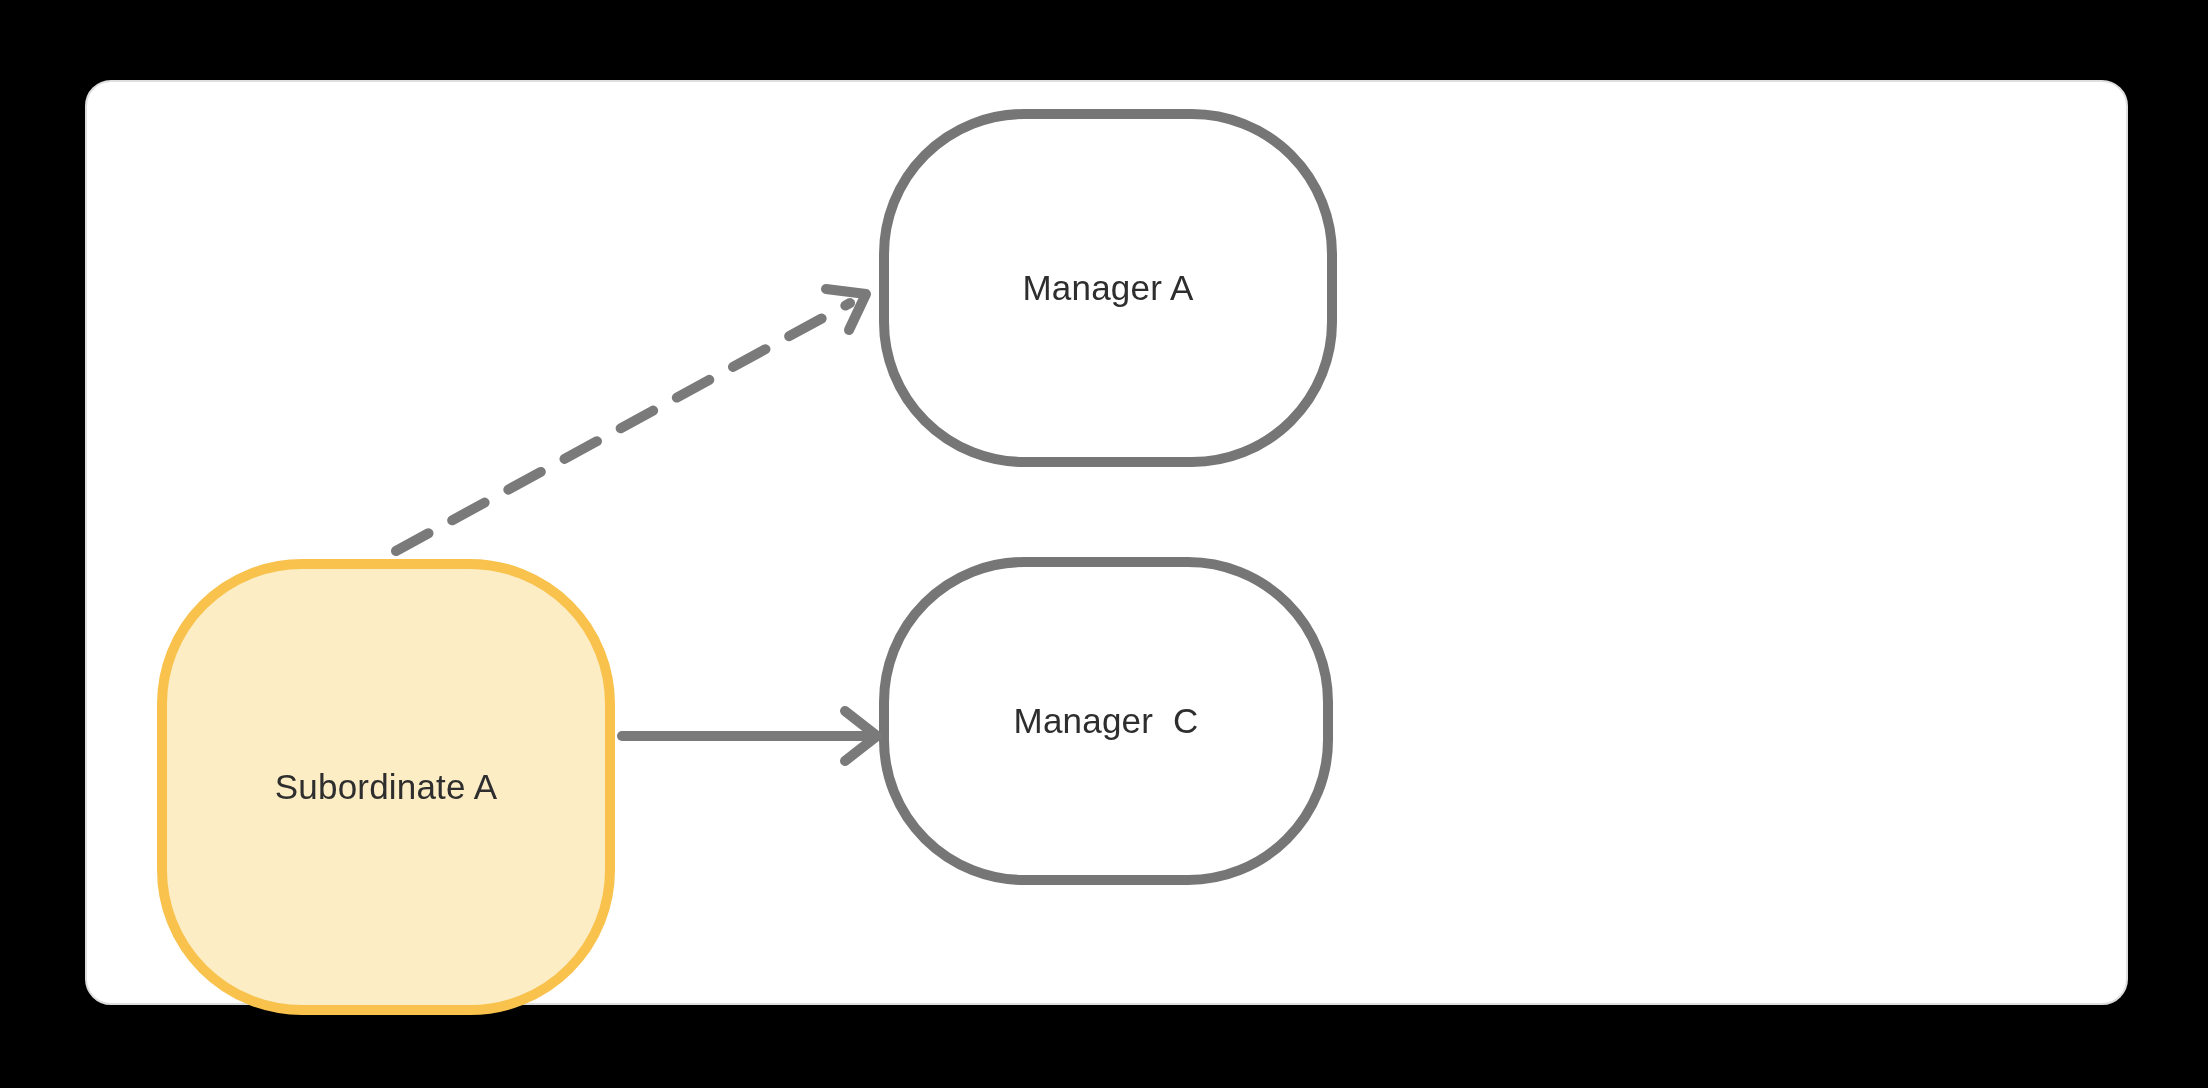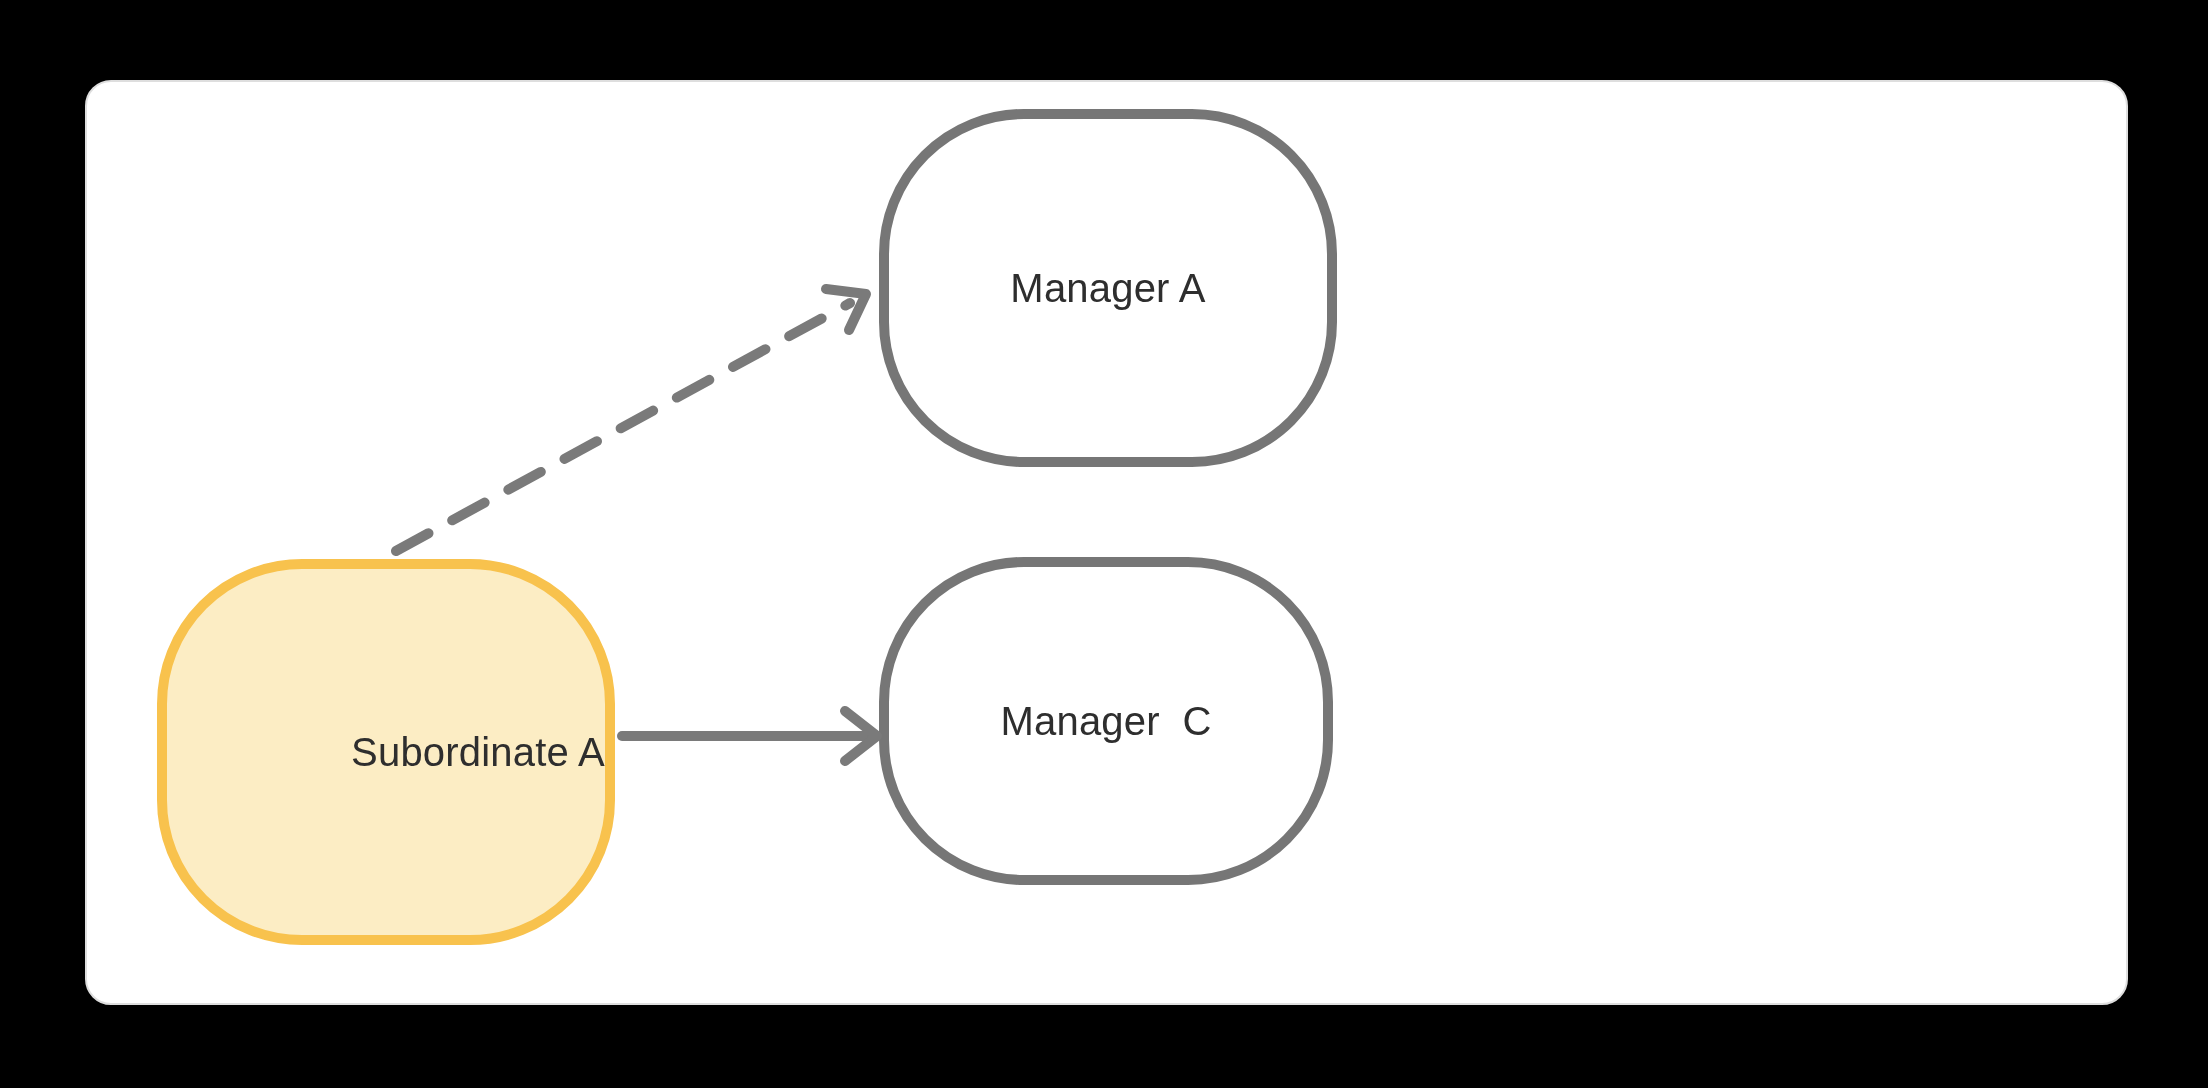--- a/index.html
+++ b/index.html
@@ -35,28 +35,28 @@
     background: var(--canvas-bg);
     display: flex;
     align-items: center;
     justify-content: center;
   }
   .node--highlight {
     border-color: var(--highlight-border);
     background: var(--highlight-fill);
   }
   .node__label {
-    font-size: 40px;
+    font-size: 35px;
     color: var(--node-text);
     white-space: pre;
     letter-spacing: 0.2px;
   }
   .node--manager-a { left: 792px; top: 27px;  width: 458px; height: 358px; }
   .node--manager-c { left: 792px; top: 475px; width: 454px; height: 328px; }
-  .node--subordinate-a { left: 70px; top: 477px; width: 458px; height: 386px; justify-content: flex-end; }
+  .node--subordinate-a { left: 70px; top: 477px; width: 458px; height: 456px; }
   .edges-layer {
     position: absolute;
     left: 0; top: 0;
     width: 2208px; height: 1088px;
     pointer-events: none;
   }
   .edge {
     stroke: var(--edge);
     stroke-width: 10;
     fill: none;

